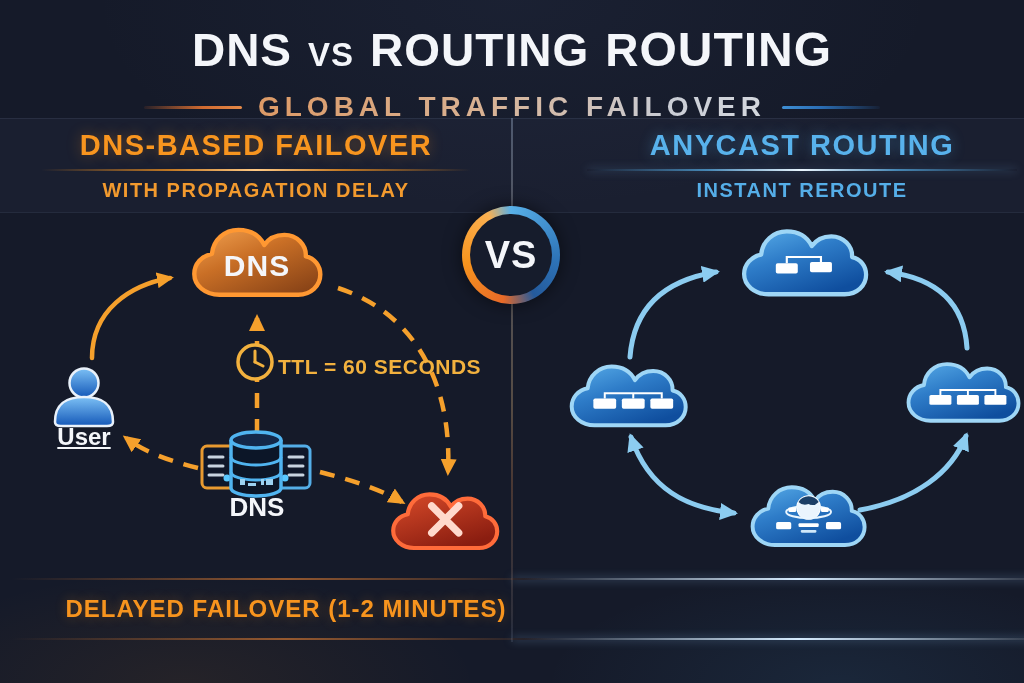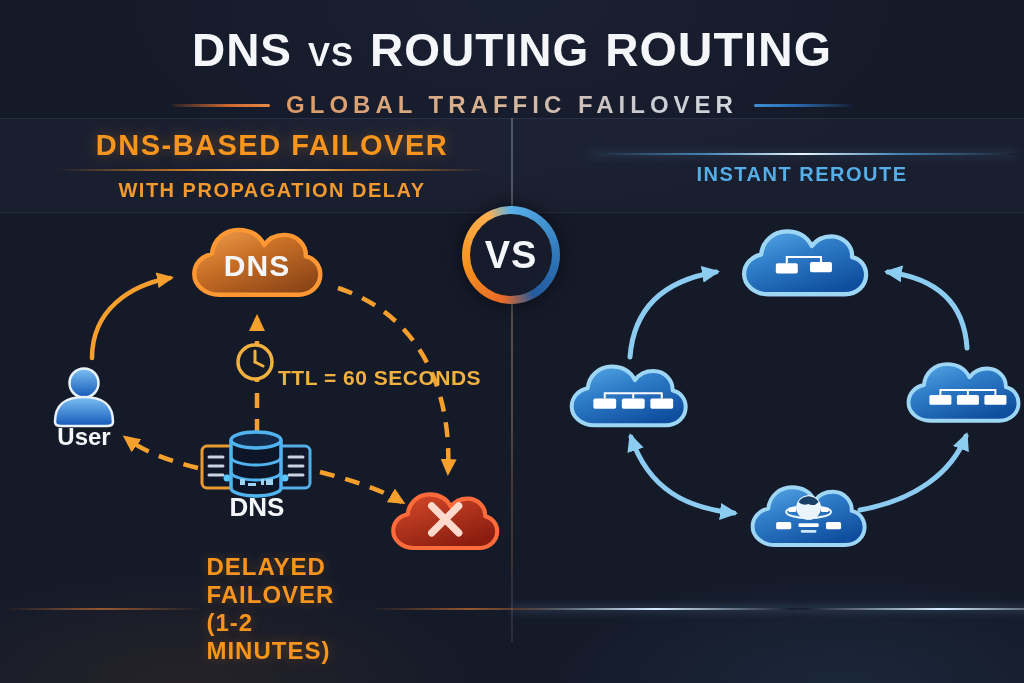--- a/index.html
+++ b/index.html
@@ -18,31 +18,31 @@
   .t-big{font-size:46px;letter-spacing:1px;}
   .t-small{font-size:33px;letter-spacing:1px;}
   .t-routing{letter-spacing:1px;}
   .t-routing .cap{font-size:46px;}
   .t-routing .rest{font-size:48px;}
   .subtitle-row{display:flex;justify-content:center;align-items:center;gap:16px;margin-top:14px;}
   .sub-line{height:3px;width:98px;border-radius:2px;}
   .sub-line.orange{background:linear-gradient(90deg,rgba(200,90,40,0.1),#d06a30 60%,#e58a48);}
   .sub-line.blue{background:linear-gradient(90deg,#3f8fd4,#2a6db4 40%,rgba(40,100,180,0.08));}
   .subtitle-text{
-    font-size:24px;font-weight:bold;letter-spacing:5px;
+    font-size:28px;font-weight:bold;letter-spacing:5px;
     background:linear-gradient(90deg,#dd9a66,#d8b294 45%,#c9ccd4 80%,#d4d8de);
     -webkit-background-clip:text;background-clip:text;color:transparent;
   }
   
   .band{position:absolute;left:0;top:118px;width:1024px;height:93px;
     background:rgba(145,165,205,0.045);
     border-top:1px solid rgba(160,180,215,0.10);
     border-bottom:1px solid rgba(160,180,215,0.08);}
   .panel-head{position:absolute;top:0;width:512px;height:93px;display:flex;flex-direction:column;align-items:center;justify-content:center;}
-  .panel-head.left{left:0;padding-left:16px;}
+  .panel-head.left{left:0;}
   .panel-head.right{left:512px;}
   .panel-head.right .ph-inner{transform:translateX(34px);}
   .ph-inner{display:flex;flex-direction:column;align-items:center;}
   .panel-title{font-size:29px;font-weight:bold;letter-spacing:1.5px;}
   .panel-title.orange{color:#f8951f;text-shadow:0 0 14px rgba(248,149,31,0.35);}
   .panel-title.blue{color:#58b2ec;text-shadow:0 0 14px rgba(88,178,236,0.4);}
   .panel-underline{height:2px;width:430px;margin:7px 0 8px 0;border-radius:2px;}
   .panel-underline.orange{background:linear-gradient(90deg,transparent,rgba(248,149,31,0.75) 30%,#ffc985 50%,rgba(248,149,31,0.75) 70%,transparent);}
   .panel-underline.blue{background:linear-gradient(90deg,transparent,rgba(88,178,236,0.7) 28%,#eaf6ff 50%,rgba(88,178,236,0.7) 72%,transparent);box-shadow:0 0 8px rgba(140,200,255,0.35);}
   .panel-sub{font-size:20px;font-weight:bold;letter-spacing:1.5px;}
@@ -57,25 +57,25 @@
     box-shadow:0 0 18px rgba(0,0,0,0.55);}
   .vs-inner{width:82px;height:82px;border-radius:50%;background:#161c2c;display:flex;align-items:center;justify-content:center;}
   .vs-text{color:#f4f6fa;font-size:38px;font-weight:800;letter-spacing:1px;}
   
   .diagram{position:absolute;top:210px;width:512px;height:368px;}
   .diagram.left{left:0;}
   .diagram.right{left:512px;}
   
   .lbl{position:absolute;transform:translate(-50%,-50%);white-space:nowrap;font-weight:bold;color:#f4f6fa;}
   .lbl-dns-cloud{left:257px;top:266px;font-size:30px;letter-spacing:1px;}
-  .lbl-user{left:84px;top:437px;font-size:24px;}
+  .lbl-user{left:84px;top:437px;font-size:24px;text-decoration:underline;}
   .lbl-server{left:257px;top:507px;font-size:26px;}
-  .lbl-ttl{position:absolute;left:278px;top:366px;font-size:21px;font-weight:bold;color:#f2b13e;letter-spacing:0.5px;white-space:nowrap;}
-  
-  .footer-band{position:absolute;top:578px;width:572px;height:62px;display:flex;flex-direction:row;justify-content:space-between;align-items:center;}
+  .lbl-ttl{position:absolute;left:278px;top:355px;font-size:21px;font-weight:bold;color:#f2b13e;letter-spacing:0.5px;white-space:nowrap;}
+  
+  .footer-band{position:absolute;top:578px;width:572px;height:62px;display:flex;flex-direction:column;justify-content:space-between;align-items:center;}
   .footer-band.left{left:0;}
   .footer-band.right{left:512px;}
   .f-line{height:2px;width:100%;}
   .f-line.orange{background:linear-gradient(90deg,rgba(247,148,30,0) 2%,rgba(214,120,50,0.65) 50%,rgba(247,148,30,0) 98%);}
   .f-line.blue{background:linear-gradient(90deg,rgba(140,200,255,0) 2%,#d6ecff 50%,rgba(140,200,255,0) 98%);box-shadow:0 0 9px rgba(150,205,255,0.55);}
   .footer-text{font-size:24px;font-weight:bold;letter-spacing:1px;}
   .footer-text.orange{color:#f7941e;text-shadow:0 0 12px rgba(247,148,30,0.3);}
   .footer-text.blue{color:#58b2ec;text-shadow:0 0 12px rgba(88,178,236,0.35);}
 </style>
 </head>
@@ -100,20 +100,21 @@
   <div class="band">
     <div class="panel-head left">
       <div class="ph-inner">
         <div class="panel-title orange">DNS-BASED FAILOVER</div>
         <div class="panel-underline orange"></div>
         <div class="panel-sub orange">WITH PROPAGATION DELAY</div>
       </div>
     </div>
     <div class="panel-head right">
       <div class="ph-inner">
+        <div class="panel-title blue">ANYCAST ROUTING</div>
         <div class="panel-underline blue"></div>
         <div class="panel-sub blue">INSTANT REROUTE</div>
       </div>
     </div>
   </div>
 
   <div class="divider"></div>
 
   <div class="vs-badge">
     <div class="vs-inner">

